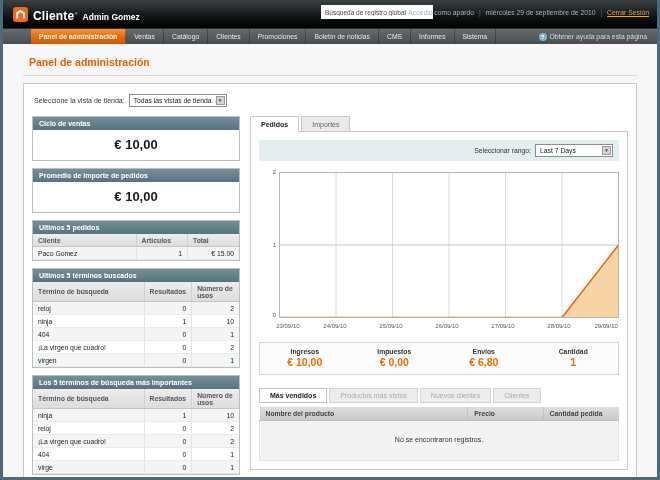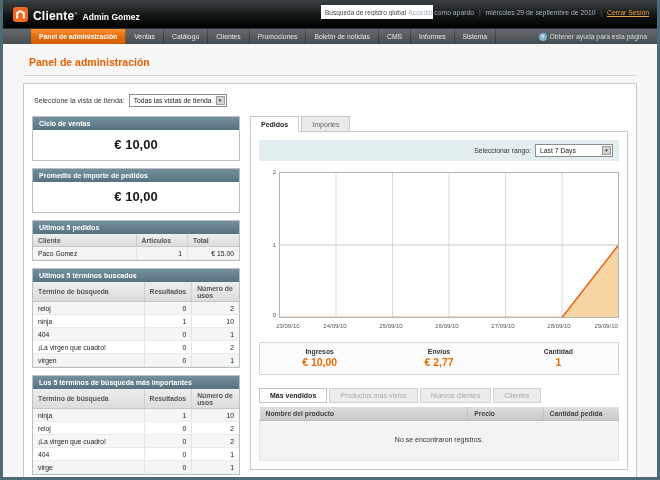--- a/index.html
+++ b/index.html
@@ -311,22 +311,26 @@
                 <span style="left:100%">29/09/10</span>
               </div>
             </div>
 
             <div class="stats-row">
               <div class="stat">
                 <div class="stat-label">Ingresos</div>
                 <div class="stat-value">€ 10,00</div>
               </div>
               <div class="stat">
+                <div class="stat-label">Impuestos</div>
+                <div class="stat-value">€ 0,00</div>
+              </div>
+              <div class="stat">
                 <div class="stat-label">Envíos</div>
-                <div class="stat-value">€ 2,77</div>
+                <div class="stat-value">€ 6,80</div>
               </div>
               <div class="stat">
                 <div class="stat-label">Cantidad</div>
                 <div class="stat-value">1</div>
               </div>
             </div>
 
             <div class="bottom-tabs">
               <div class="btab active">Más vendidos</div>
               <div class="btab">Productos más vistos</div>

